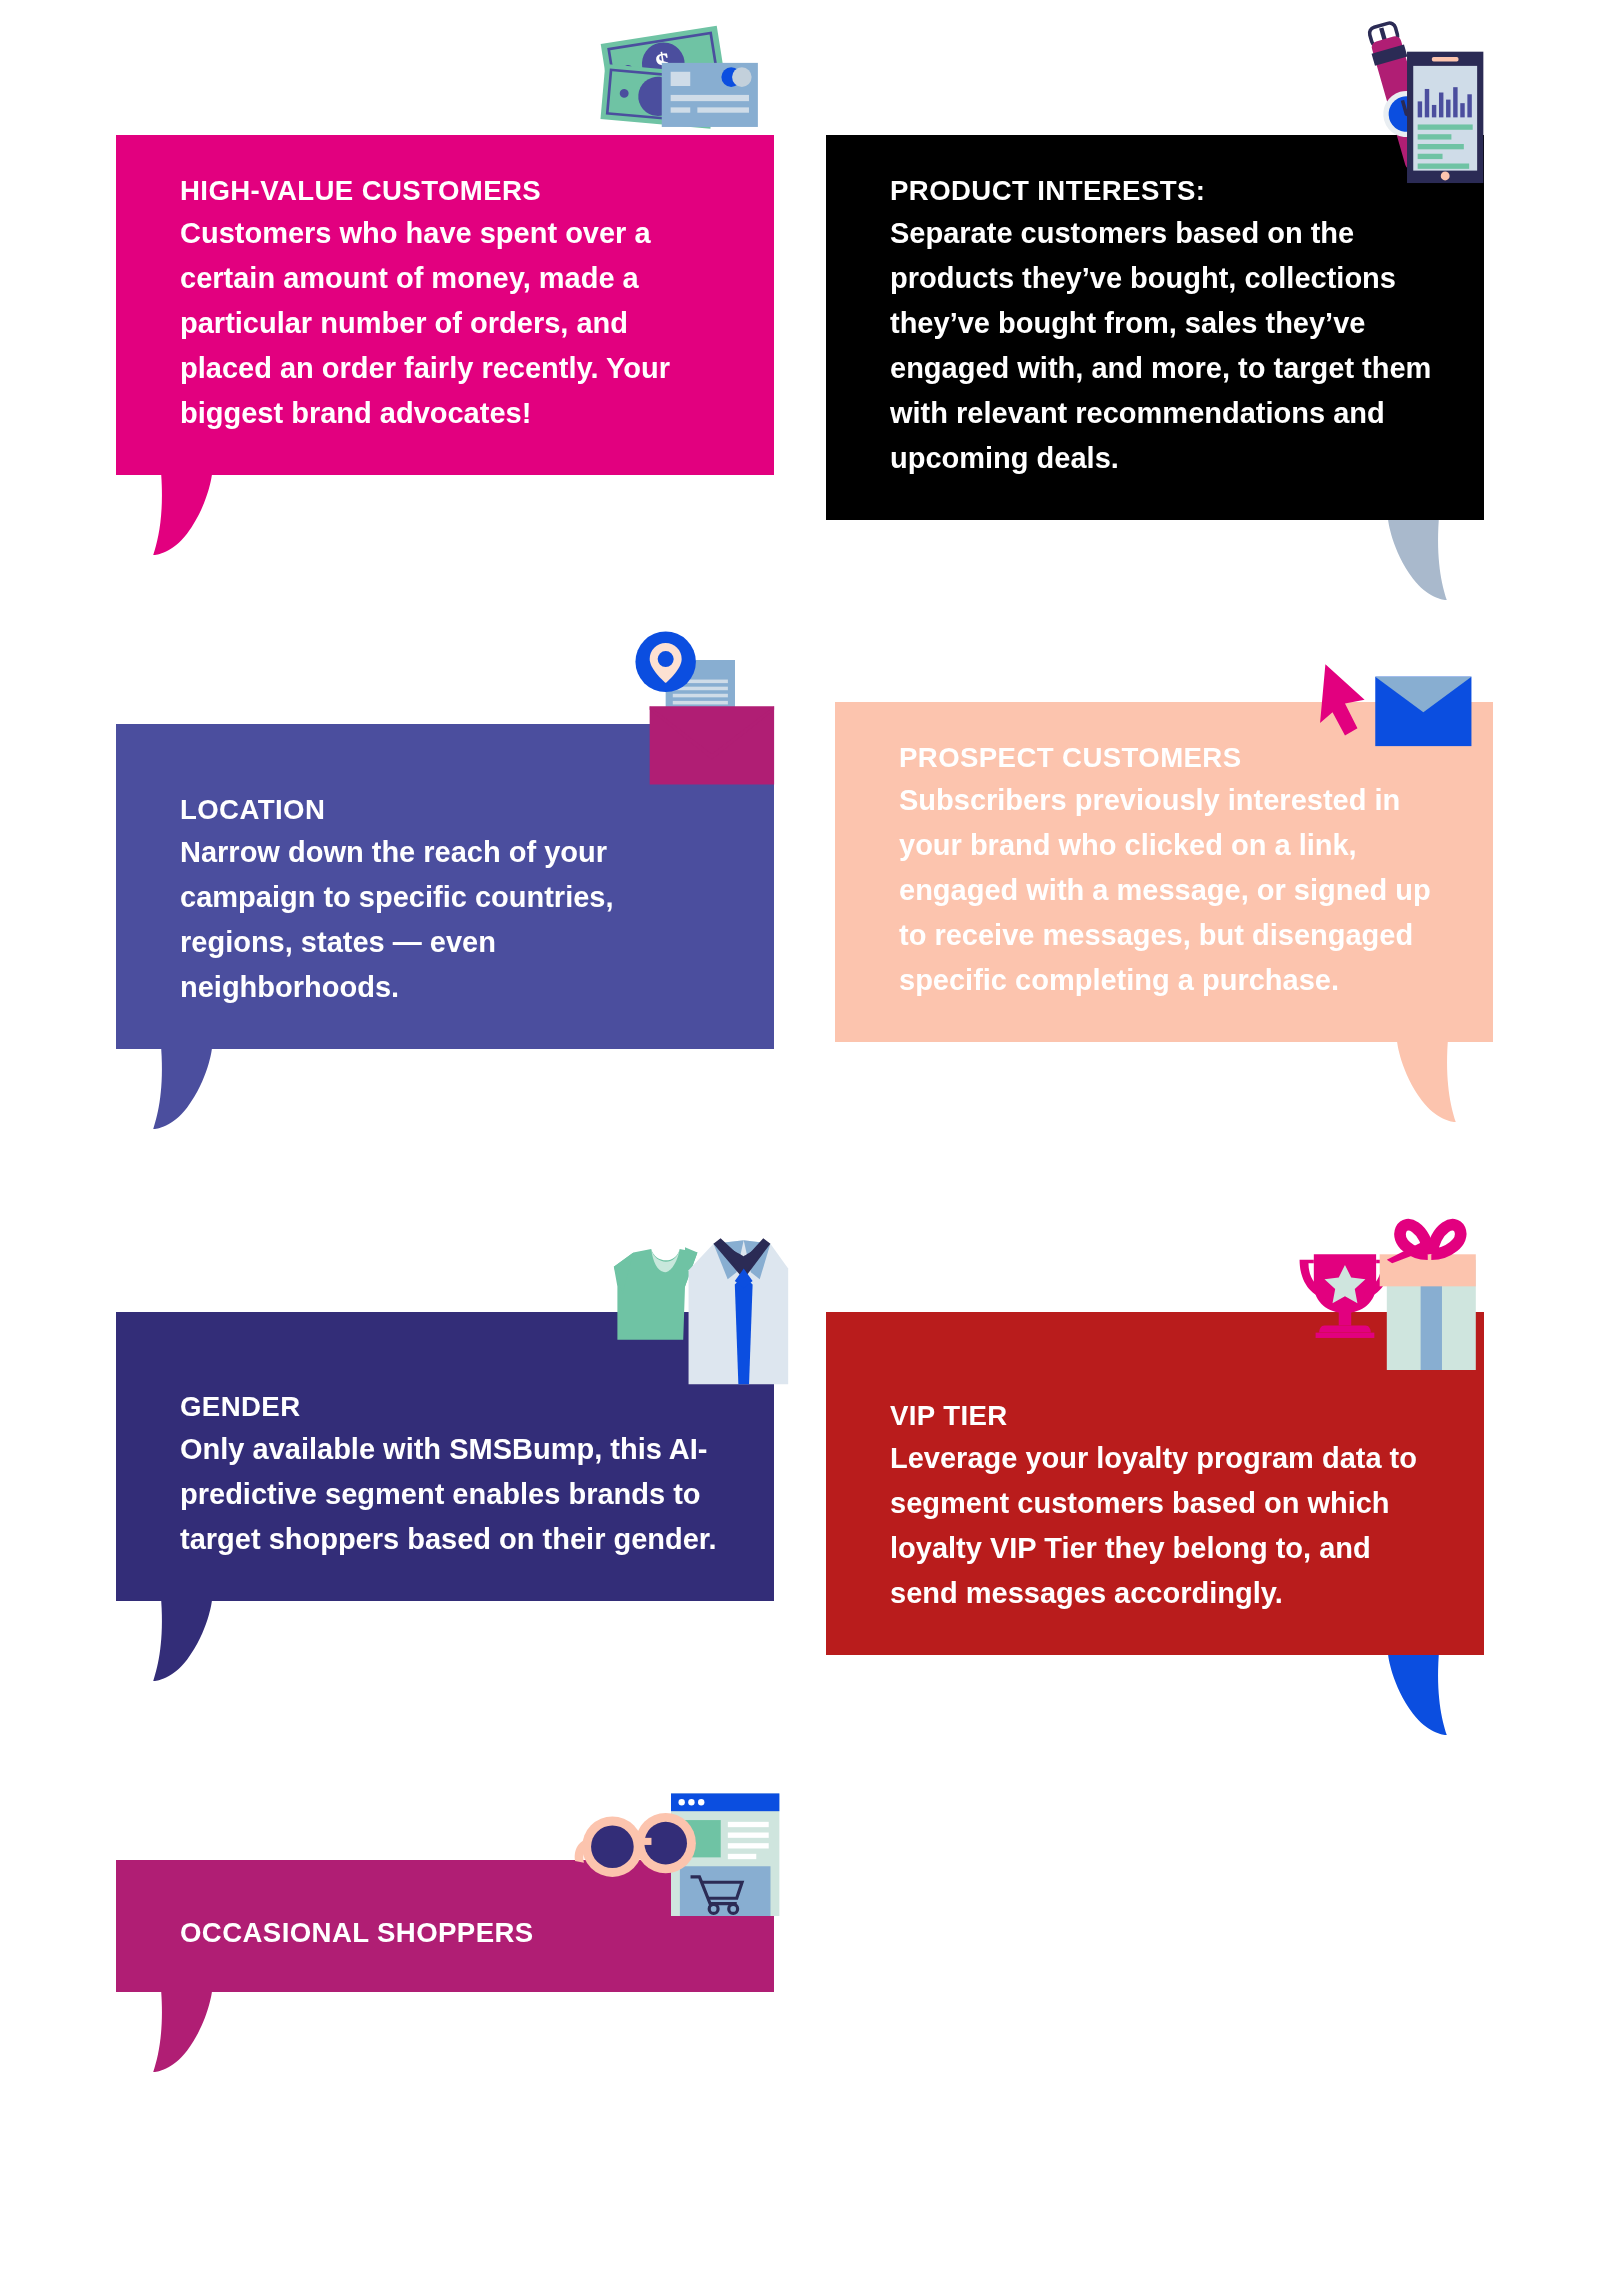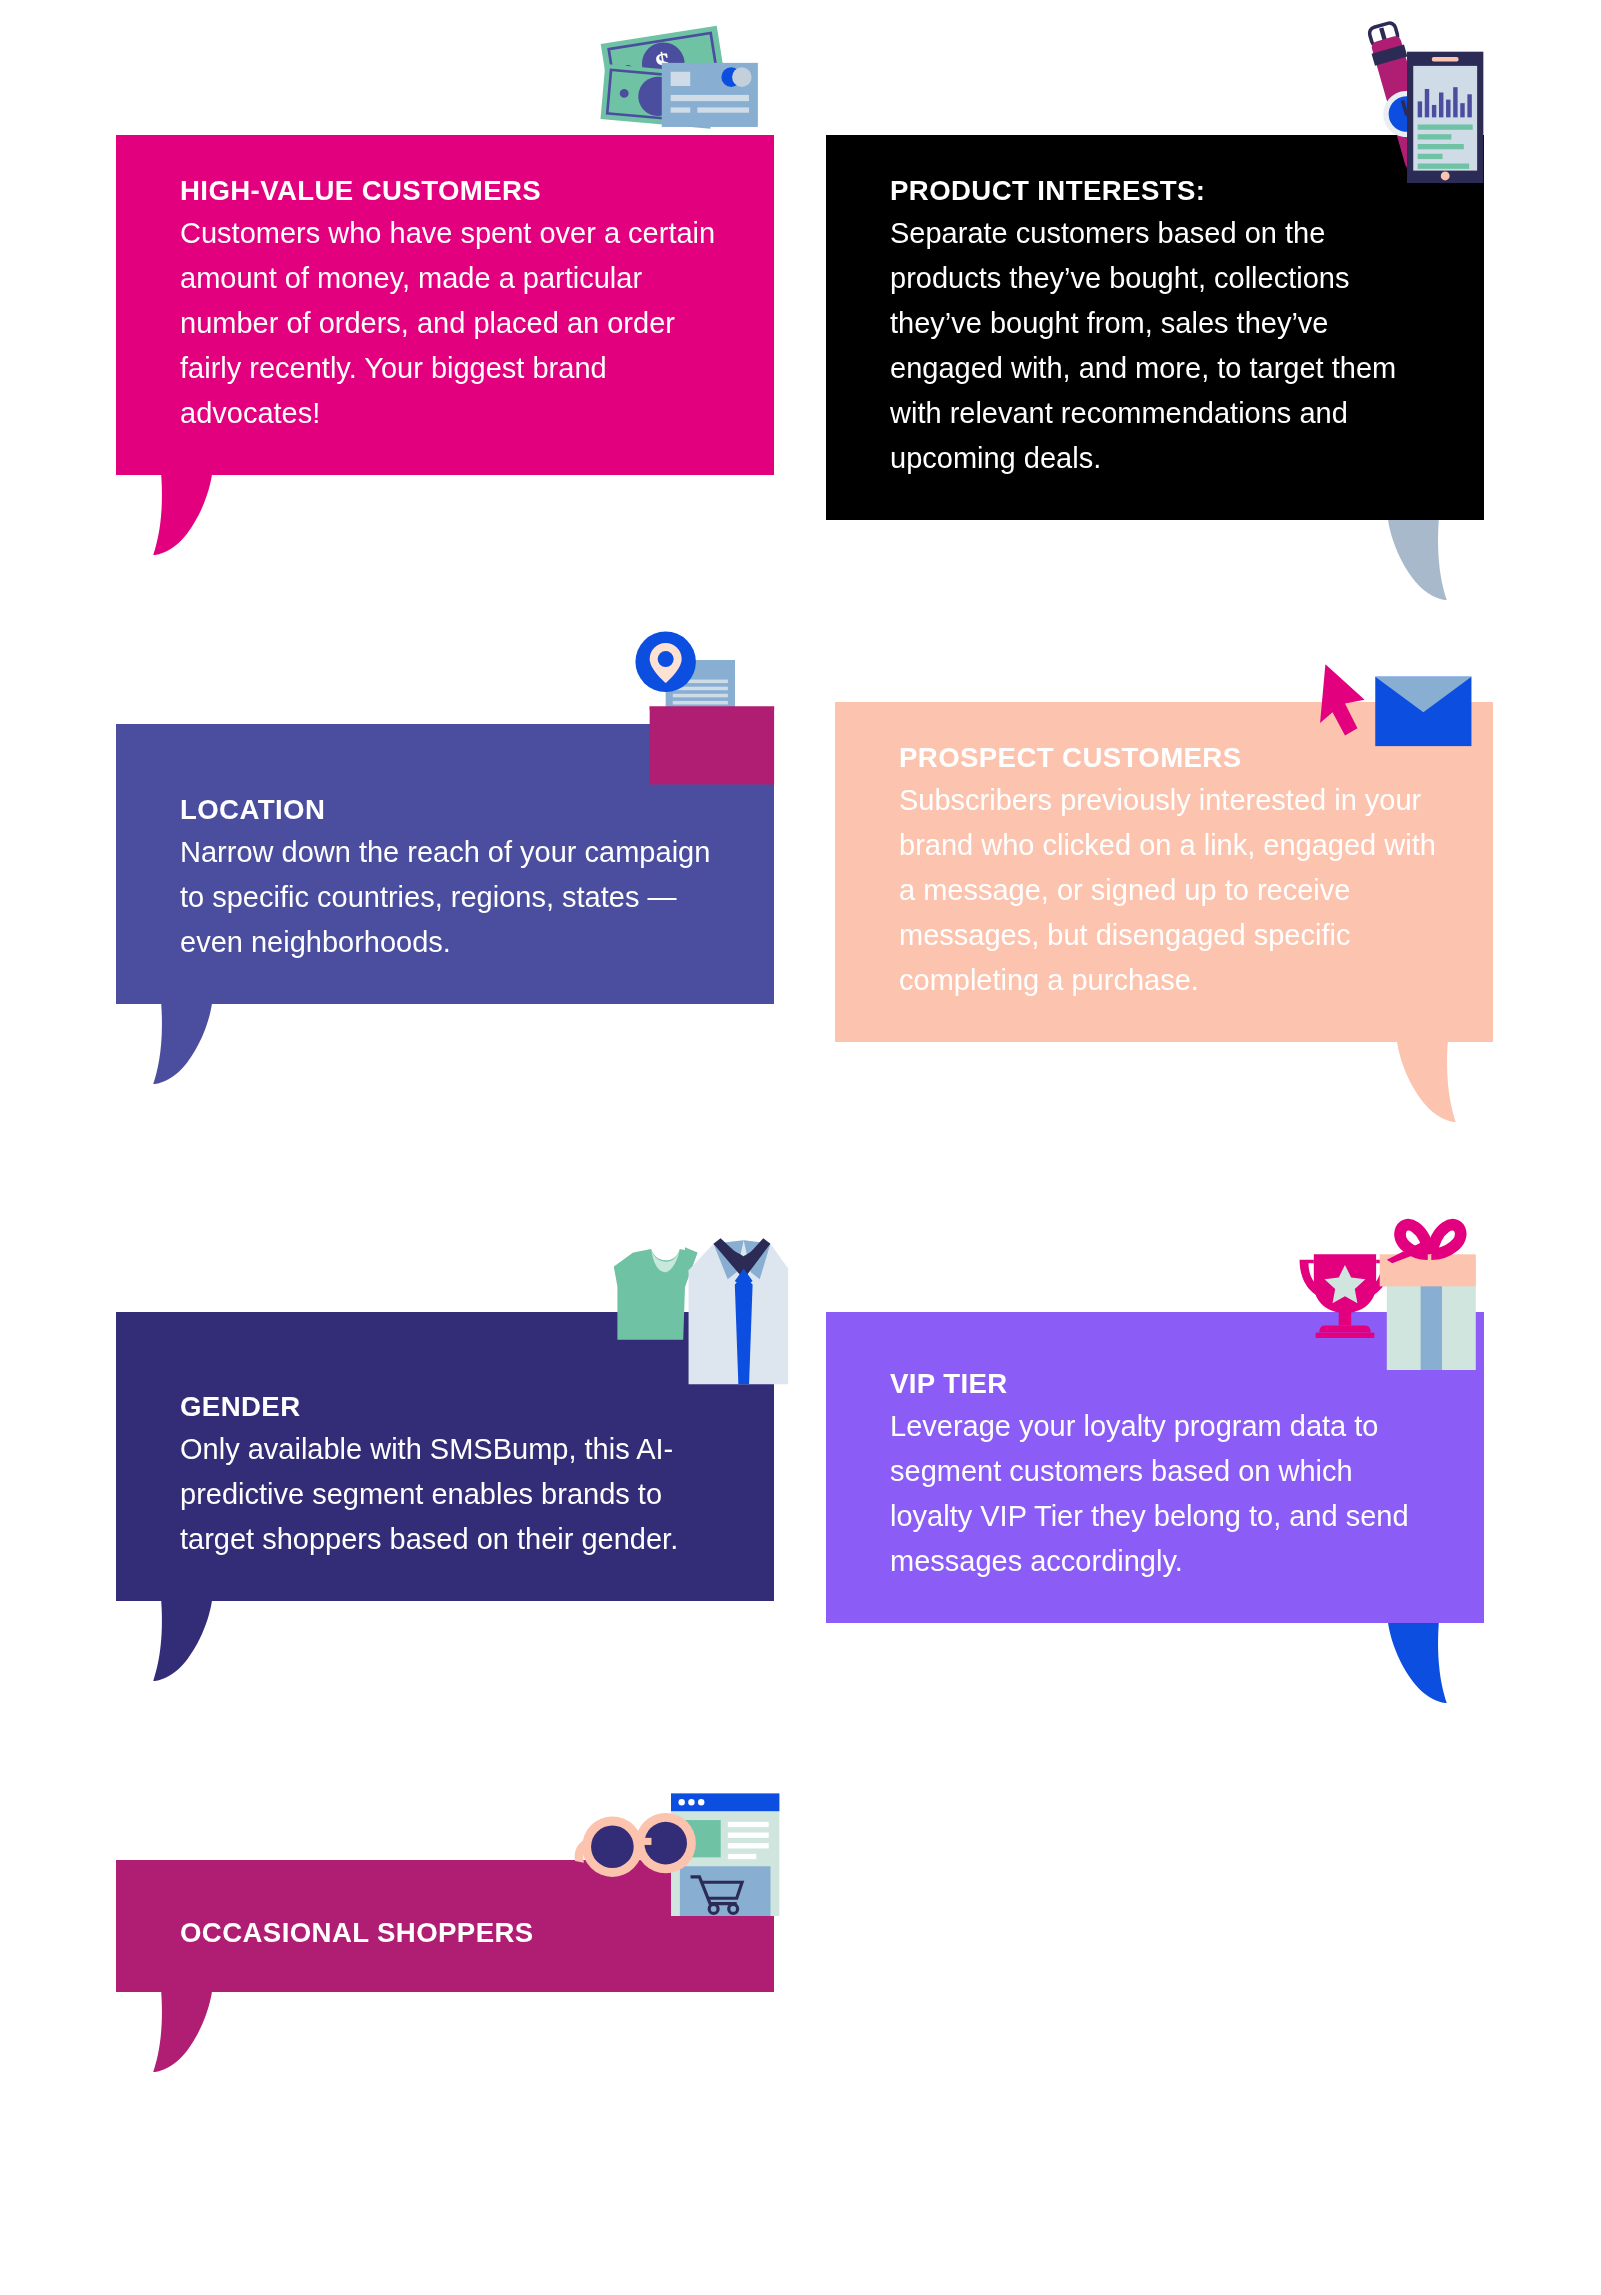--- a/index.html
+++ b/index.html
@@ -52,21 +52,21 @@
     font-weight: bold;
     letter-spacing: 0.4px;
     line-height: 1.25;
     color: #ffffff;
     margin-bottom: 2.7px;
   }
   .card-body {
     font-size: 29px;
     line-height: 1.55;
     color: #ffffff;
-    font-weight: 400;
+    font-weight: 700;
   }
 
   
   .art {
     position: absolute;
     z-index: 6;
     pointer-events: none;
   }
 
   
@@ -265,21 +265,21 @@
       <path d="M216 30 L186 26 L194 62 L204 70 Z" fill="#88aed1"></path>
       <path d="M152 30 L186 70 L216 30 L208 24 L186 48 L160 24 Z" fill="#2b2b55"></path>
       <path d="M156 28 L186 66 L214 28 C200 36 186 44 186 44 C186 44 172 36 156 28 Z" fill="#2b2b55"></path>
       <path d="M186 66 L196 76 L192 188 L180 188 L176 76 Z" fill="#0b4ee0"></path>
       <path d="M186 58 L196 72 L186 80 L176 72 Z" fill="#0b4ee0"></path>
     </svg>
   </div>
 
   <div class="card" id="card-vip">
     <div class="bubble">
-      <div class="bubble-body" style="background:#8b5cf6;padding-top:55px">
+      <div class="bubble-body" style="background:#b91c1c;padding-top:87px">
         <div class="card-title">VIP TIER</div>
         <div class="card-body">Leverage your loyalty program data to segment customers based on which loyalty VIP Tier they belong to, and send messages accordingly.</div>
       </div>
       <div class="tail right">
         <svg width="66" height="80" viewBox="0 0 74 90">
             <path d="M0 0 H74 C74 0 70 34 46 66 C30 87 12 90 8 90 C14 72 20 44 17 0 Z" fill="#0b4ee0"></path>
           </svg>
       </div>
     </div>
   </div>

